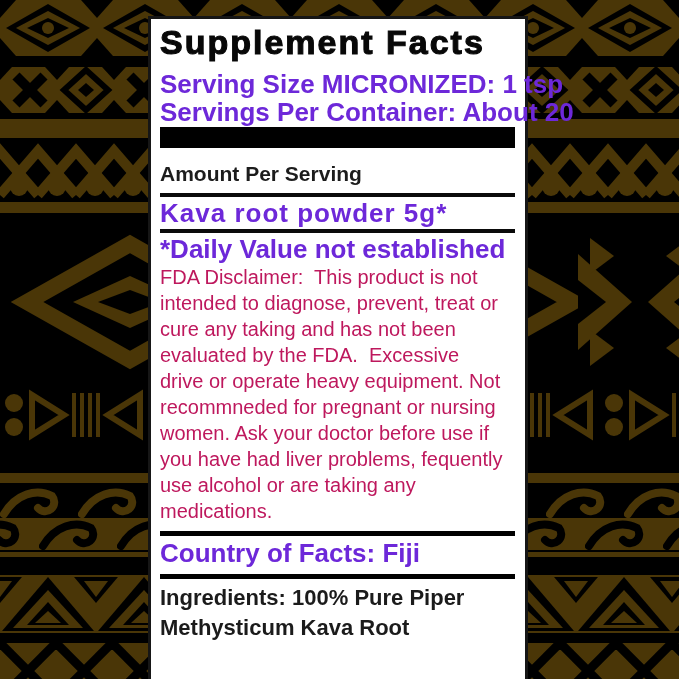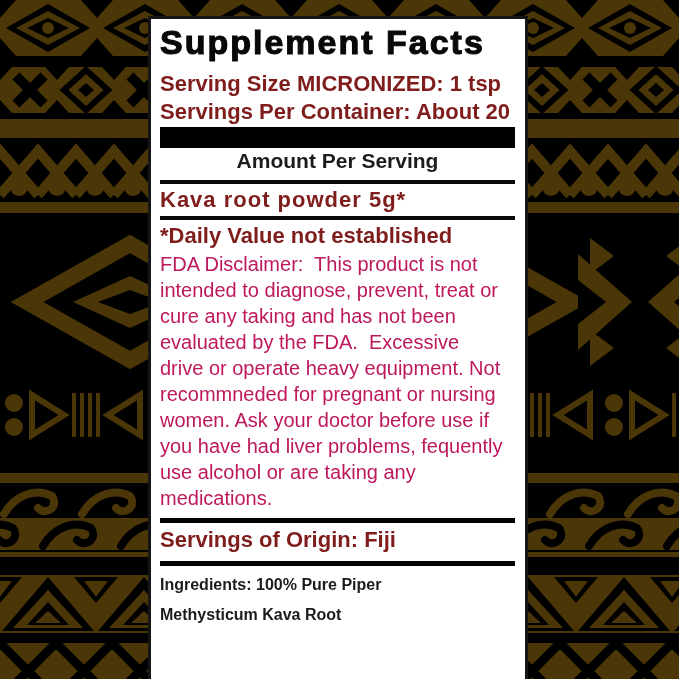--- a/index.html
+++ b/index.html
@@ -11,37 +11,37 @@
   .panel {
     position:absolute; left:148px; top:16px; width:380px; height:673px;
     box-sizing:border-box; background:#ffffff; border:3px solid #161616;
     padding:0 10px 0 9px; z-index:1; color:#1c1c1c;
   }
   .title {
     font-size:34px; font-weight:bold; letter-spacing:2px; color:#080808;
     -webkit-text-stroke:1.1px #080808; margin-top:3px; line-height:40px;
     white-space:pre;
   }
-  .bold22 { font-size:22px; font-weight:bold; line-height:26px; white-space:pre; color:#7f1d1d; }
+  .bold22 { font-size:26px; font-weight:bold; line-height:26px; white-space:pre; color:#6d28d9; }
   .serving-size { margin-top:9px; }
   .servings-container { margin-top:2px; }
   .black-bar { height:21px; background:#000; margin-top:2px; }
-  .amount-header { font-size:21px; font-weight:bold; line-height:26px; white-space:pre;text-align:center; }
+  .amount-header { font-size:21px; font-weight:bold; line-height:26px; margin-top:13px; white-space:pre; }
   .hr4 { border:0; height:4px; background:#0a0a0a; margin:6px 0 0 0; }
   .hr5 { border:0; height:5px; background:#000; margin:0; }
   .kava-row { margin-top:3px; letter-spacing:1px; }
   .hr-kava { margin-top:3px; }
   .daily-value { margin-top:3px; }
   .disclaimer { margin-top:2px; font-size:20px; line-height:26px; color:#be185d; }
   .disclaimer div { white-space:pre; }
   .hr-country-top { margin-top:7px; }
   .country { margin-top:4px; }
   .hr-country-bottom { margin-top:8px; }
   .ingredients { margin-top:4px; }
-  .ingredients div { font-size:16px; font-weight:bold; line-height:30px; white-space:pre; color:#1b1b1b; }
+  .ingredients div { font-size:22px; font-weight:bold; line-height:30px; white-space:pre; color:#1b1b1b; }
 </style>
 </head>
 <body>
 
 <div class="stage">
 
   <svg class="bg-svg" width="679" height="679" viewBox="0 0 679 679" aria-hidden="true">
     <defs>
       <pattern id="pDiamond" x="0" y="0" width="97" height="56" patternUnits="userSpaceOnUse">
         <rect width="97" height="56" fill="#4a3607"></rect>
@@ -192,21 +192,21 @@
       <div>evaluated by the FDA.  Excessive</div>
       <div>drive or operate heavy equipment. Not</div>
       <div>recommneded for pregnant or nursing</div>
       <div>women. Ask your doctor before use if</div>
       <div>you have had liver problems, fequently</div>
       <div>use alcohol or are taking any</div>
       <div>medications.</div>
     </div>
 
     <hr class="hr5 hr-country-top">
-    <div class="bold22 country">Servings of Origin: Fiji</div>
+    <div class="bold22 country">Country of Facts: Fiji</div>
     <hr class="hr5 hr-country-bottom">
 
     <div class="ingredients">
       <div>Ingredients: 100% Pure Piper</div>
       <div>Methysticum Kava Root</div>
     </div>
   </div>
 
 </div>
 

